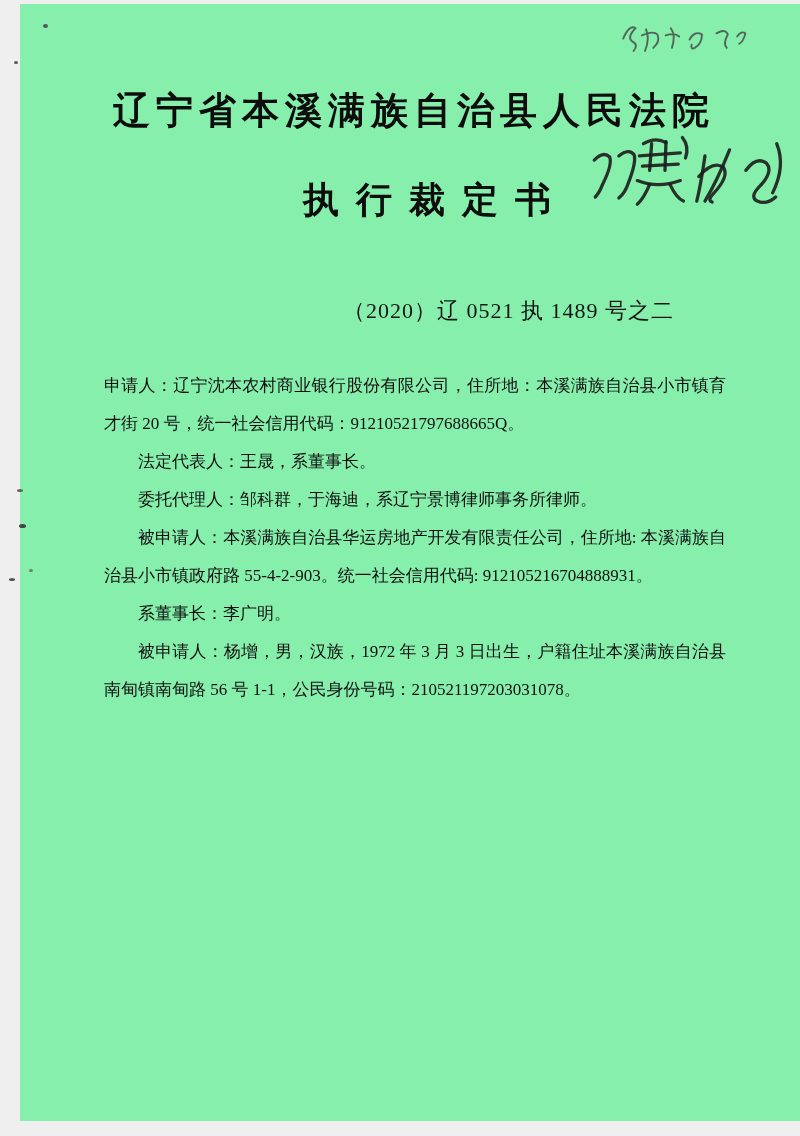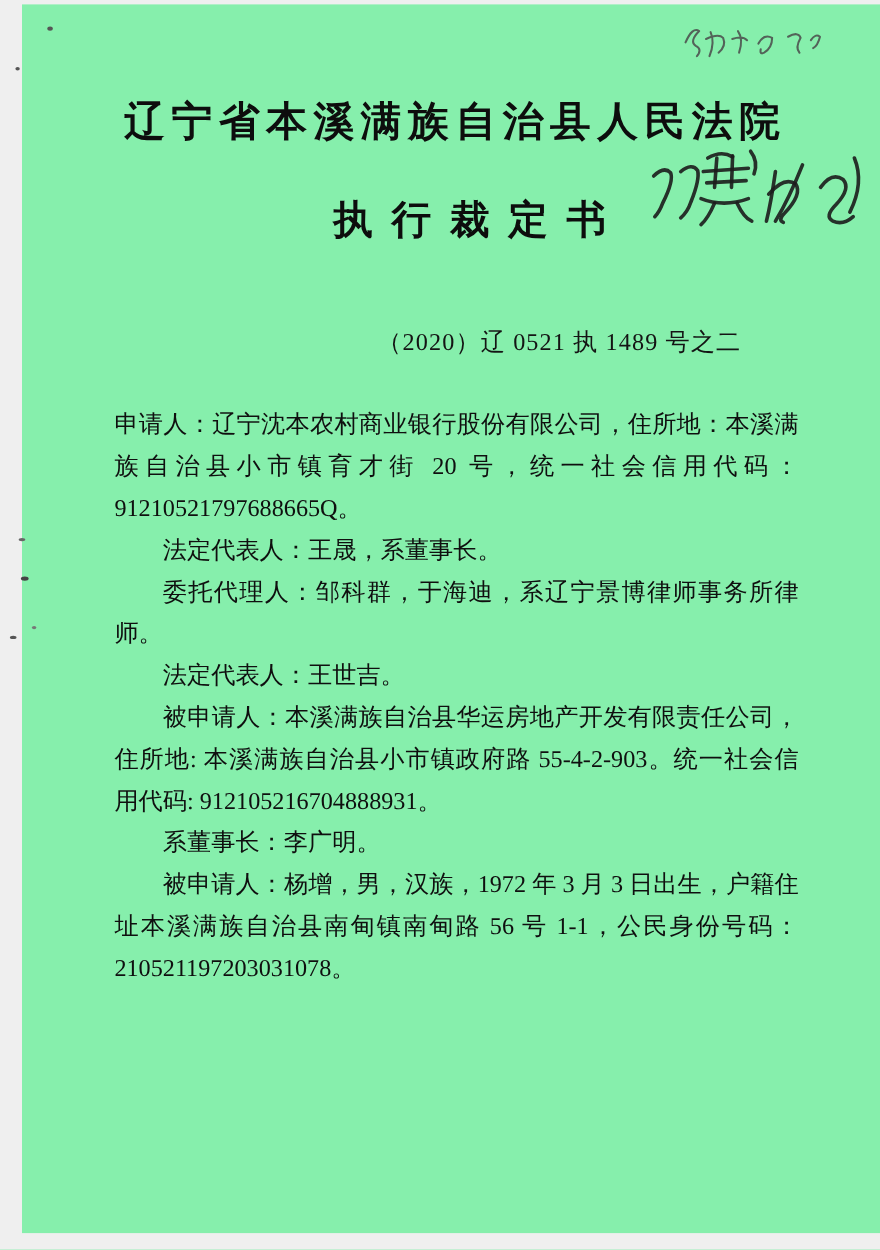--- a/index.html
+++ b/index.html
@@ -33,21 +33,21 @@
   }
   .case-number{
     position:absolute;top:279px;right:128px;
     font-size:22px;color:#141414;
     letter-spacing:1px;
     white-space:nowrap;
     margin-top:13px;
   }
   .content{
     position:absolute;top:363px;left:84px;width:622px;
-    font-size:22px;line-height:38px;color:#0f0f0f;
+    font-size:17px;line-height:38px;color:#0f0f0f;
     text-align:justify;
   }
   .content p{margin:0;padding:0;}
   .content p.indent{text-indent:2em;}
   .hw{position:absolute;}
   .hw path{fill:none;stroke-linecap:round;stroke-linejoin:round;}
   .hw-top path{stroke:#4a4a4a;stroke-width:1.8;opacity:.85;}
   .hw-side path{stroke:#1c1c1c;stroke-width:3.2;opacity:.9;}
   .speck{position:absolute;background:#555;border-radius:50%;}
 </style>
@@ -59,21 +59,20 @@
   <div class="court-name">辽宁省本溪满族自治县人民法院</div>
 
   <div class="doc-type">执行裁定书</div>
 
   <div class="case-number">（2020）辽 0521 执 1489 号之二</div>
 
   <div class="content">
     <p>申请人：辽宁沈本农村商业银行股份有限公司，住所地：本溪满族自治县小市镇育才街 20 号，统一社会信用代码：91210521797688665Q。</p>
     <p class="indent">法定代表人：王晟，系董事长。</p>
     <p class="indent">委托代理人：邹科群，于海迪，系辽宁景博律师事务所律师。</p>
-    <p class="indent">法定代表人：王世吉。</p>
     <p class="indent">被申请人：本溪满族自治县华运房地产开发有限责任公司，住所地: 本溪满族自治县小市镇政府路 55-4-2-903。统一社会信用代码: 912105216704888931。</p>
     <p class="indent">系董事长：李广明。</p>
     <p class="indent">被申请人：杨增，男，汉族，1972 年 3 月 3 日出生，户籍住址本溪满族自治县南甸镇南甸路 56 号 1-1，公民身份号码：210521197203031078。</p>
   </div>
 
   <svg class="hw hw-top" style="left:597px;top:10px;" width="145" height="45" viewBox="0 0 140 40">
     <path d="M6,22 q6,-14 12,-10 q-9,9 -3,13 q6,3 1,9"></path>
     <path d="M28,13 q4,9 -1,21 M24,19 q11,-5 15,-1 q3,7 -4,13"></path>
     <path d="M52,12 q5,7 1,19 M47,19 q9,-3 13,1"></path>
     <path d="M70,23 q5,-9 12,-5 q0,9 -7,13 q-4,2 -3,-3"></path>

